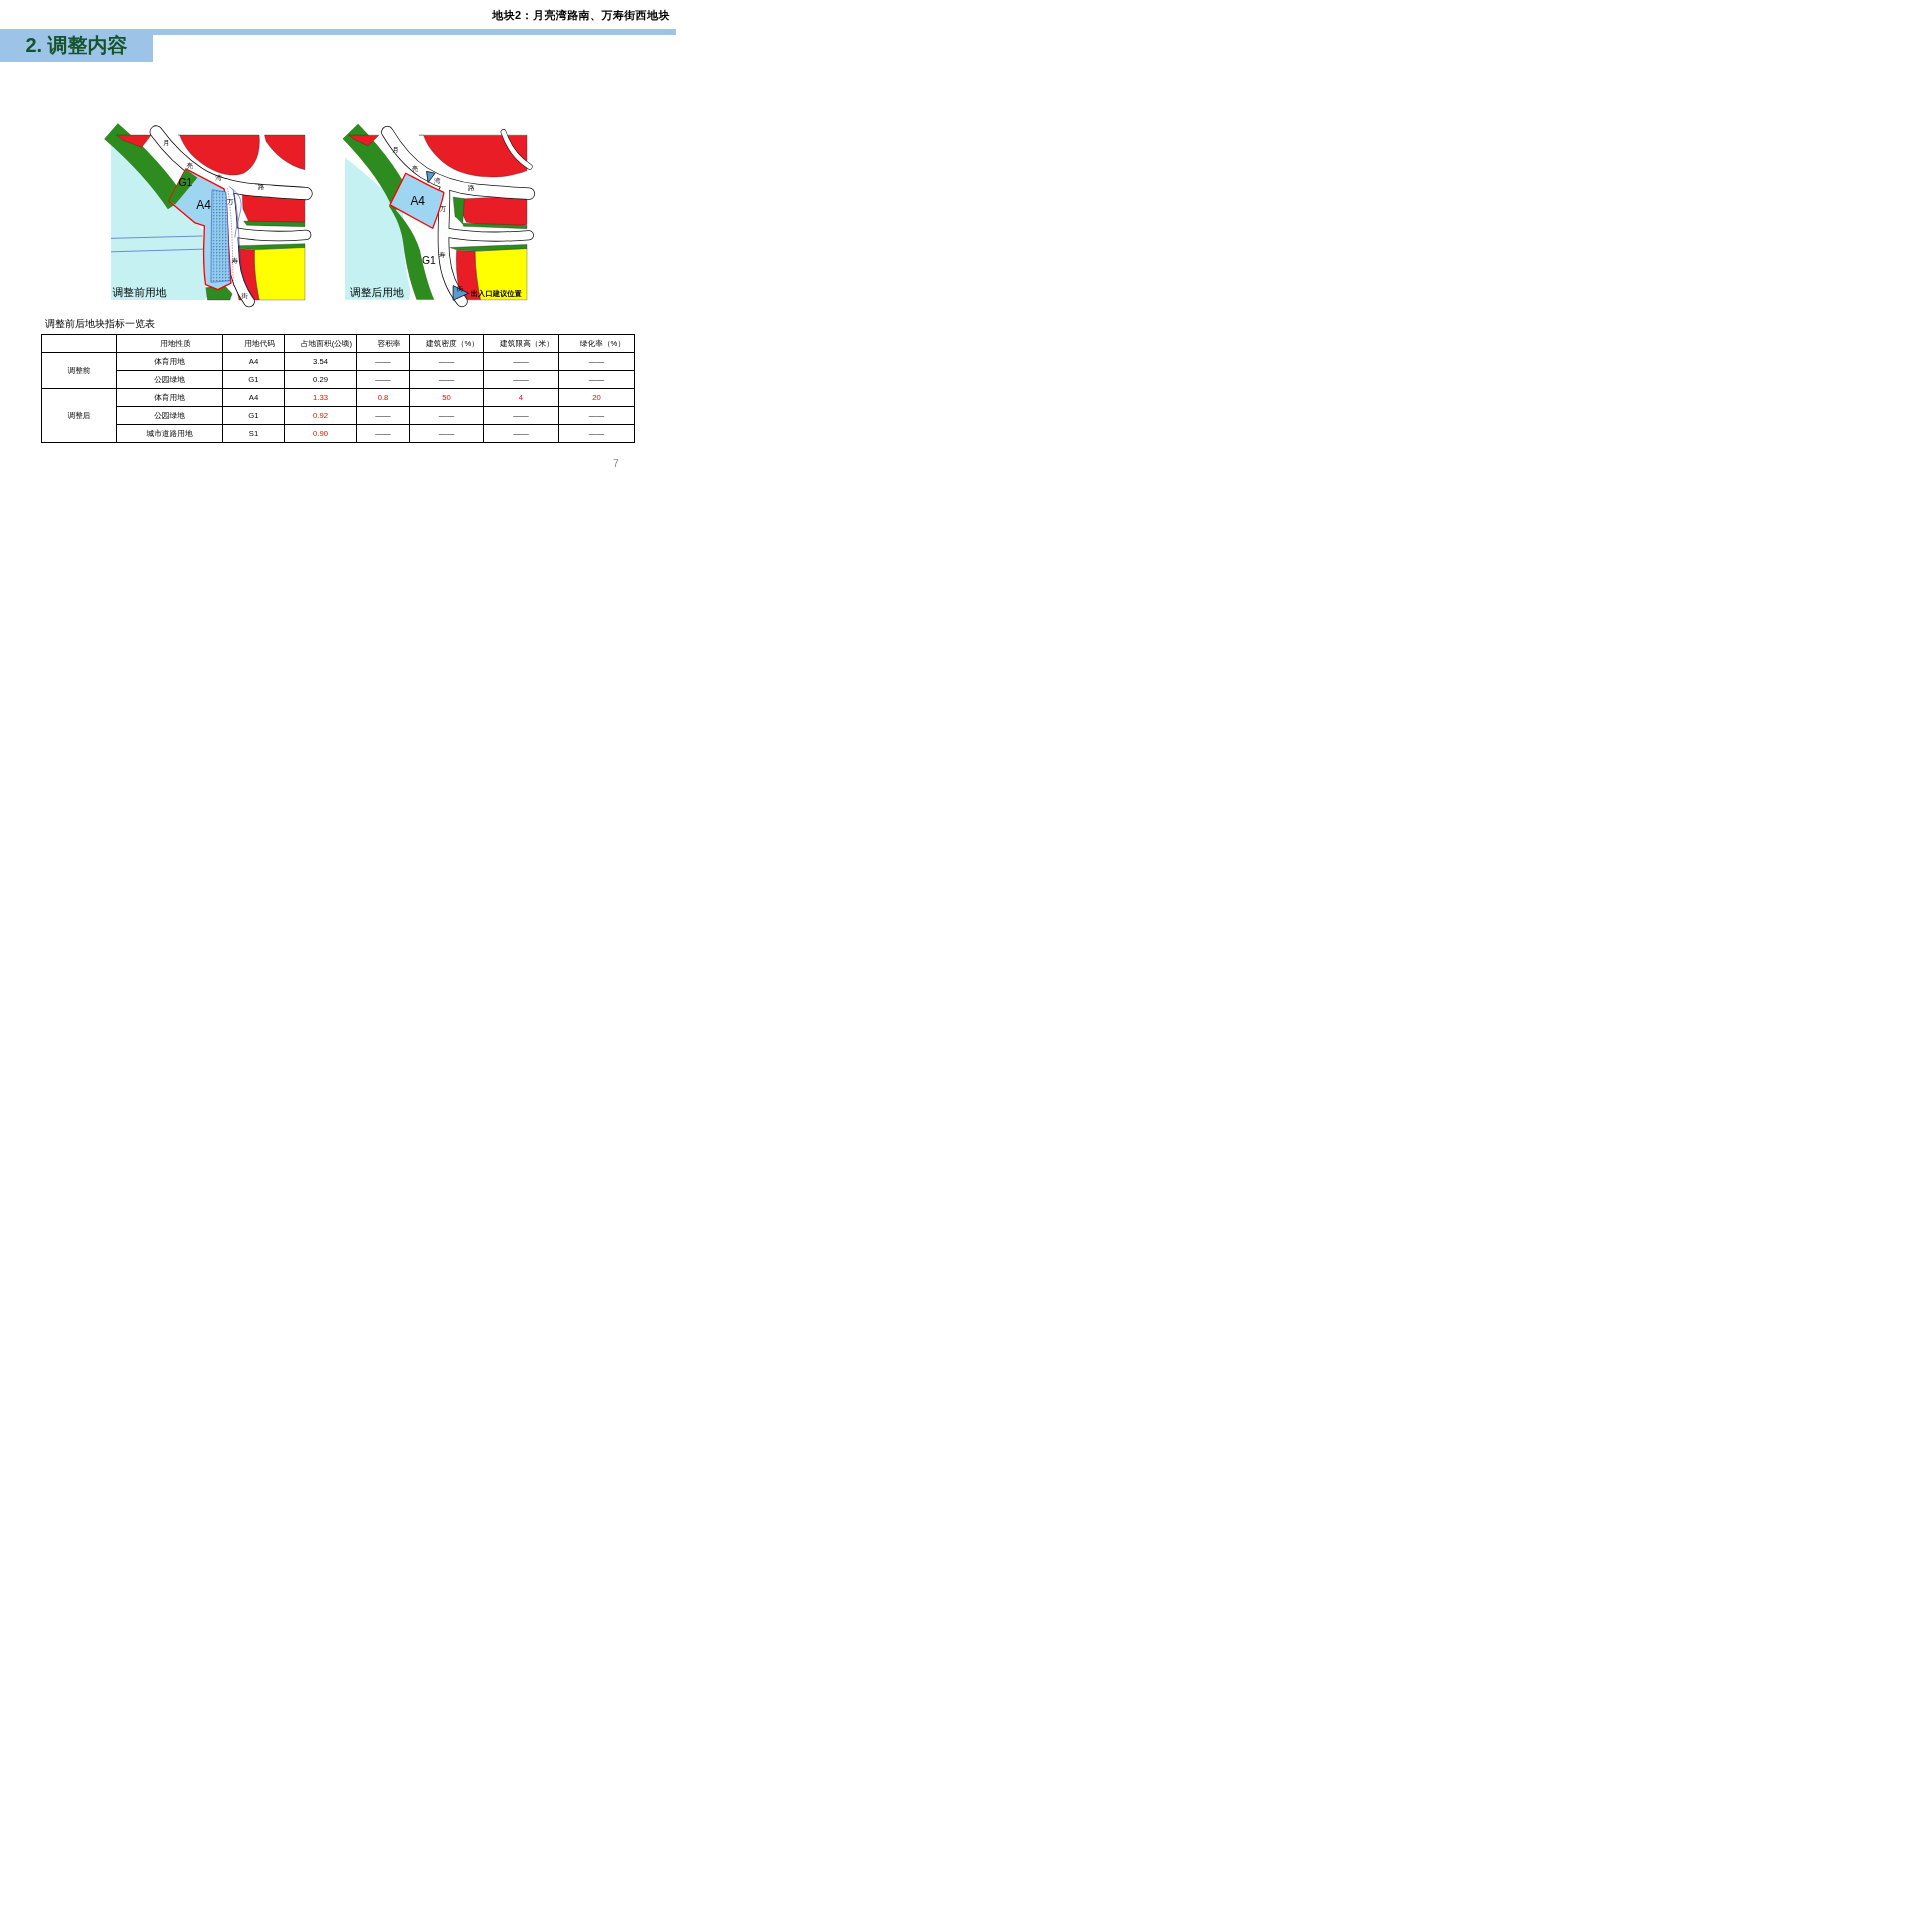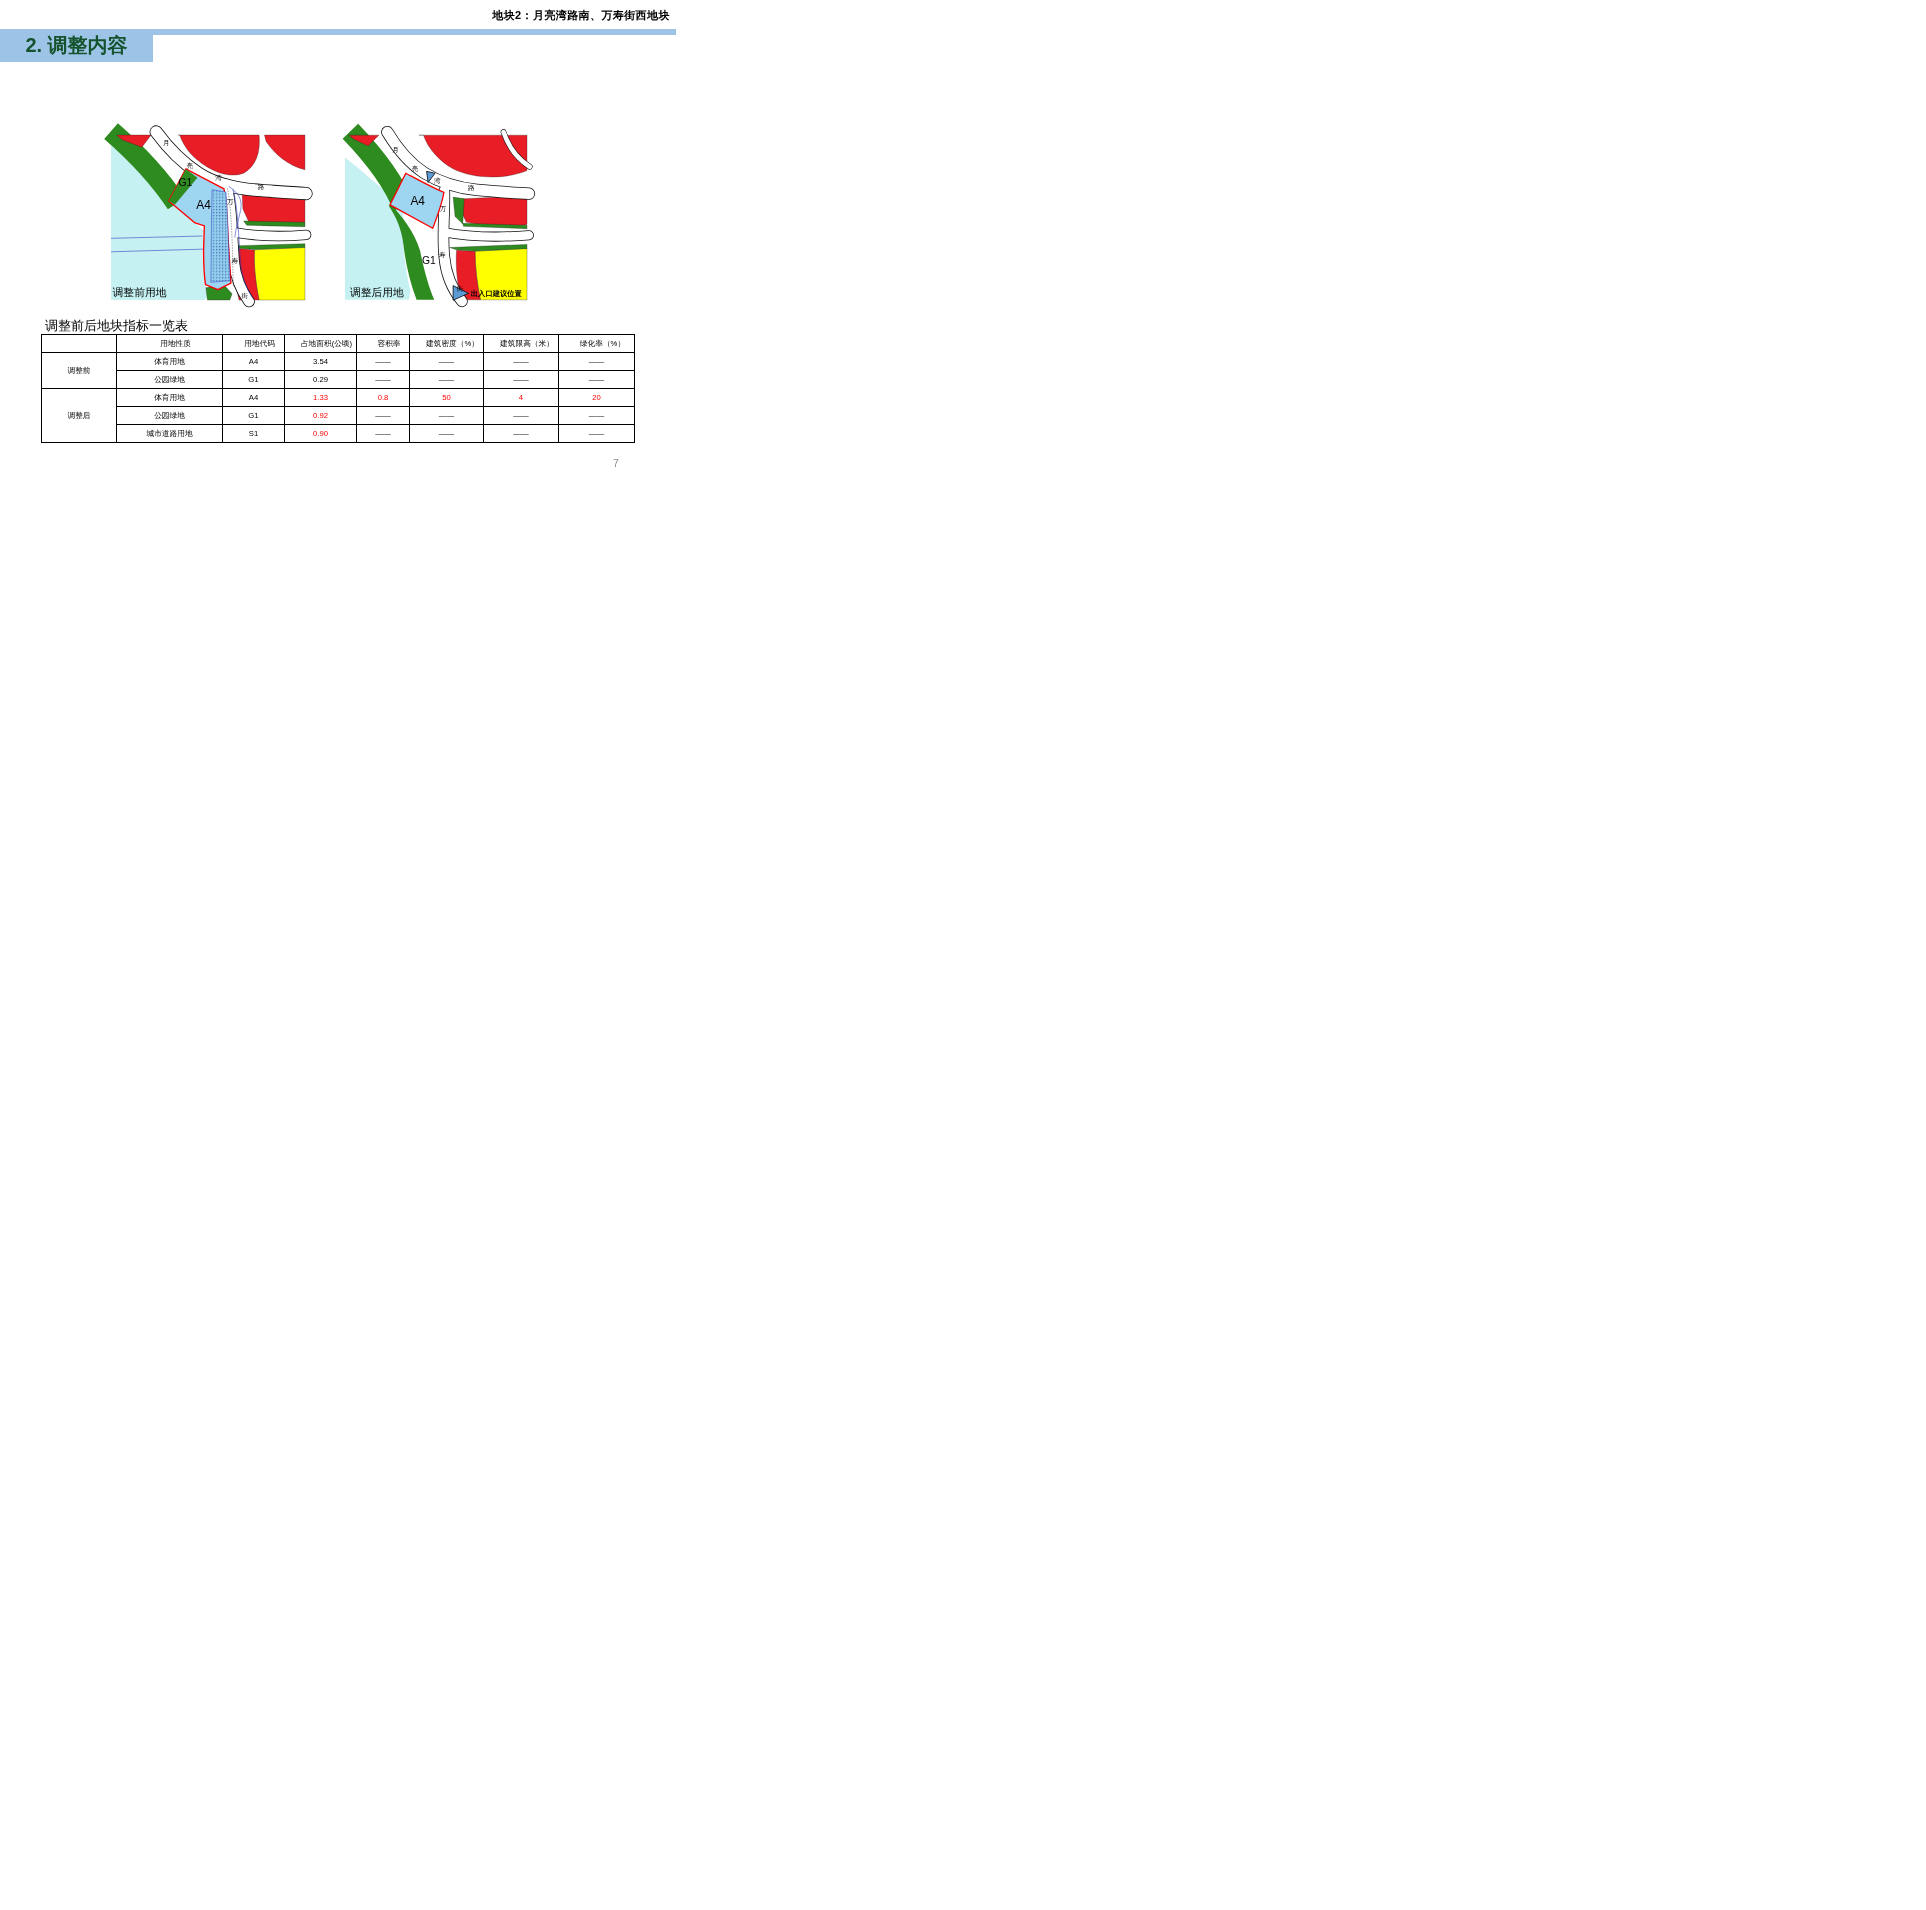--- a/index.html
+++ b/index.html
@@ -30,21 +30,21 @@
                stroke-width:3.5;stroke-linejoin:round;}
   .blue-line{fill:none;stroke:var(--line-blue,#2233BB);stroke-width:1.4;}
   .dash-line{fill:none;stroke:#111;stroke-width:1;stroke-dasharray:4 3;}
   .tri{fill:var(--marker-blue,#5B9BD5);stroke:#000;stroke-width:2;}
   .map-label{font-size:17px;fill:#000;text-anchor:middle;}
   .parcel-label-a4{font-size:31px;fill:#000;text-anchor:middle;}
   .parcel-label-g1{font-size:27px;fill:#000;text-anchor:middle;}
   .map-caption{font-size:28px;fill:#000;}
   .note-label{font-size:19px;font-weight:bold;fill:#000;}
 
-  .table-title{position:absolute;left:45px;top:317px;font-size:13px;}
+  .table-title{position:absolute;left:45px;top:317px;font-size:10px;}
   .itable{position:absolute;left:41px;top:334px;border-collapse:collapse;table-layout:fixed;
           width:594px;border:1.2px solid #000;}
   .itable th,.itable td{border:0.8px solid #000;text-align:center;vertical-align:middle;
           font-size:7.7px;font-weight:400;padding:0;overflow:hidden;white-space:nowrap;}
   .itable thead th{height:17.3px;border-bottom:1.2px solid #000;padding-left:12px;}
   .itable td{height:17px;margin-left:24px;}
   .itable tr.grp-start td{border-top:1.2px solid #000;}
   .itable td.red{color:var(--value-red,#FF0000);}
 
   .page-number{position:absolute;left:613px;top:458px;font-size:10.4px;

